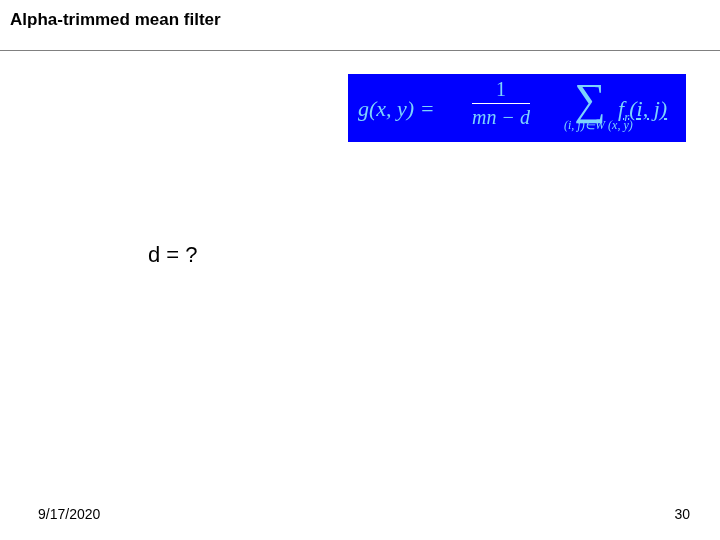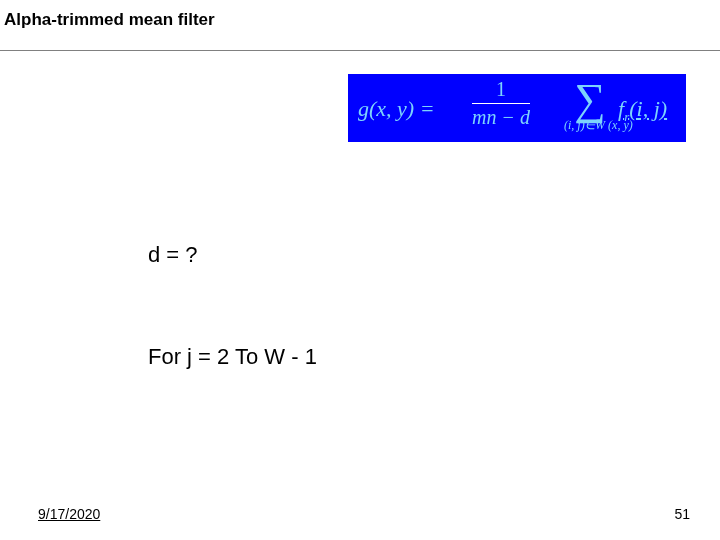--- a/index.html
+++ b/index.html
@@ -13,21 +13,21 @@
     overflow: hidden;
   }
   .slide {
     position: relative;
     width: 720px;
     height: 540px;
     box-sizing: border-box;
   }
   .title {
     position: absolute;
-    left: 4px;
+    left: 10px;
     top: 10px;
     font-weight: bold;
     font-size: 17px;
   }
   .divider {
     position: absolute;
     left: 0;
     top: 50px;
     width: 720px;
     height: 1px;
@@ -130,21 +130,20 @@
     bottom: 18px;
     left: 0;
     width: 720px;
     font-size: 14px;
     color: #000000;
   }
   .date {
     position: absolute;
     left: 38px;
     bottom: 0;
-    text-decoration: underline;
   }
   .pagenum {
     position: absolute;
     right: 30px;
     bottom: 0;
   }
 </style>
 </head>
 <body>
 
@@ -166,25 +165,24 @@
         <span class="sigma-sub">(i, j)∈W (x, y)</span>
       </span>
       <span class="summand">
         <span>f</span><span class="sub">r</span><span>(i, j)</span>
       </span>
     </div>
   </div>
 
   <div class="code">
     <span class="line">d = ?</span>
-    <span class="line">For j = 2 To W - 1</span>
     
     
     
     
   </div>
 
   <div class="footer">
     <span class="date">9/17/2020</span>
-    <span class="pagenum">51</span>
+    <span class="pagenum">30</span>
   </div>
 
 </div>
 
 </body></html>

